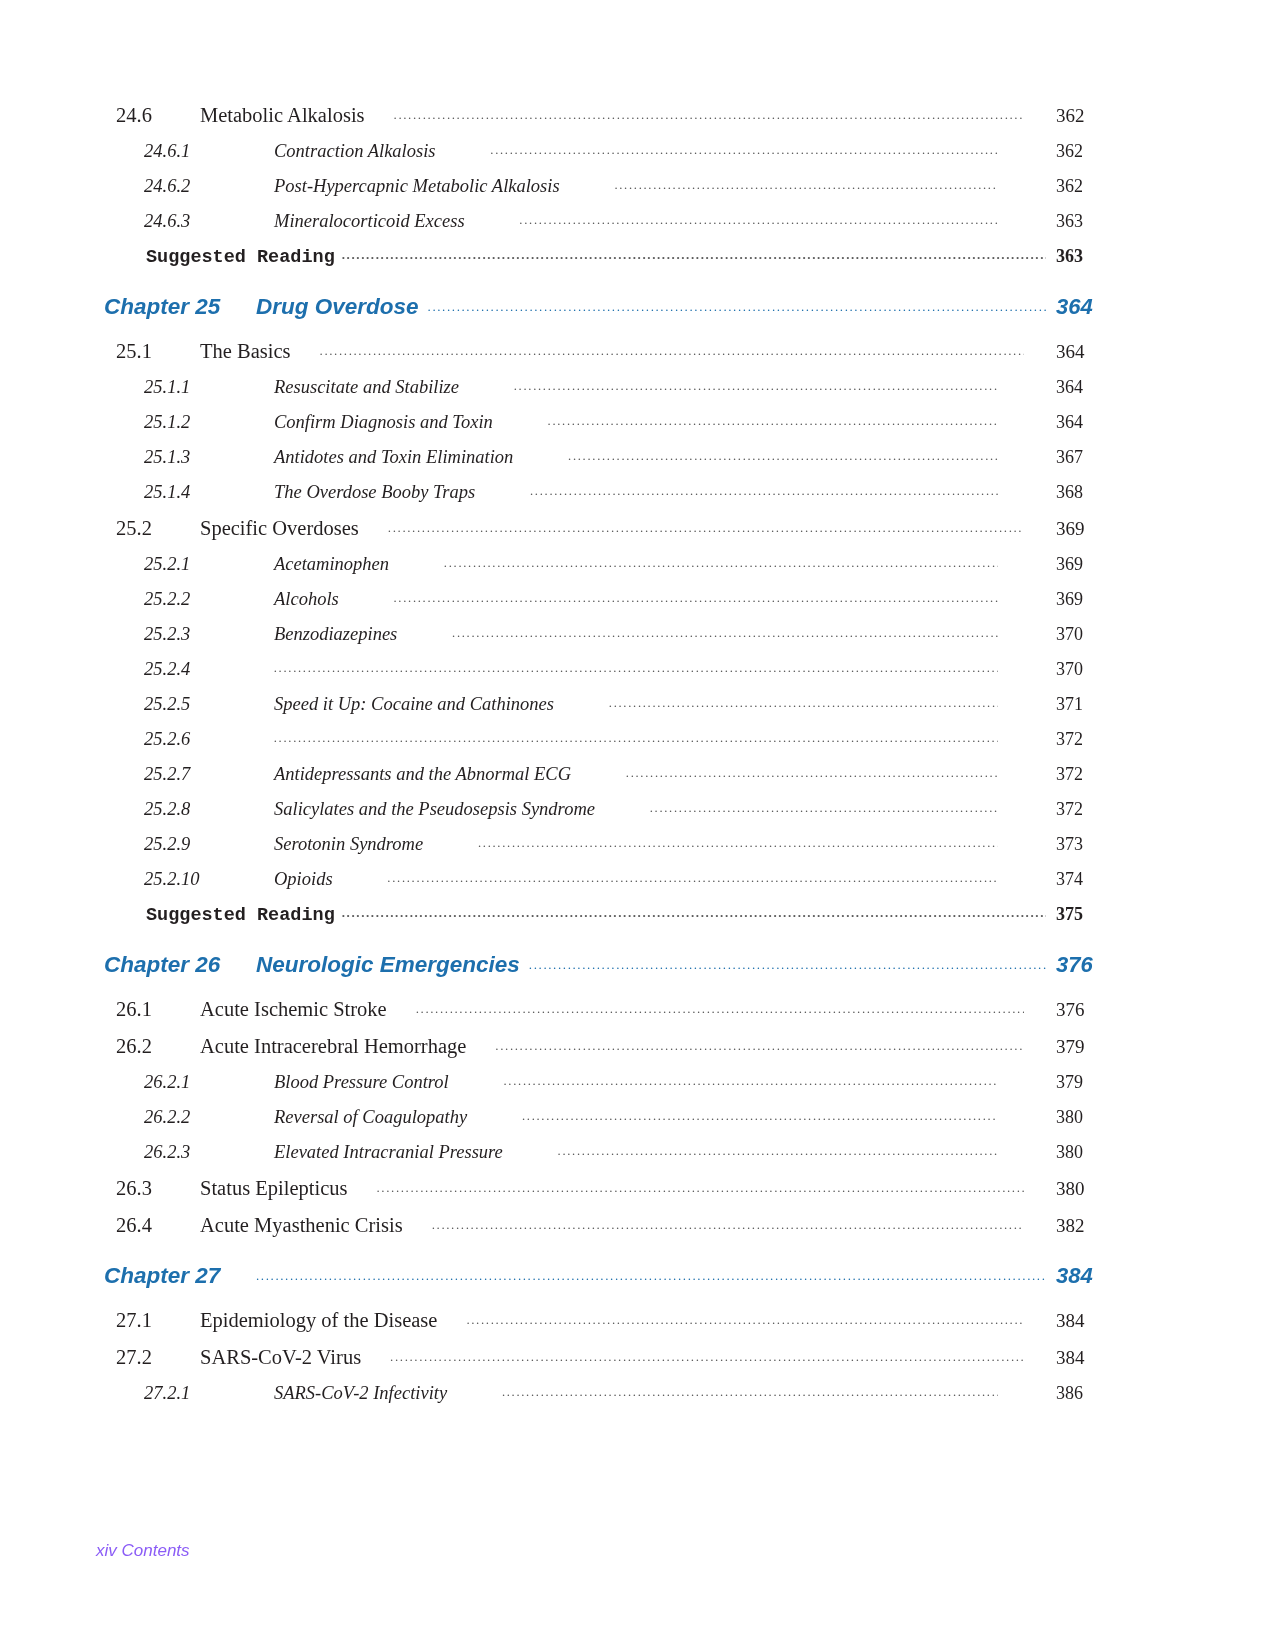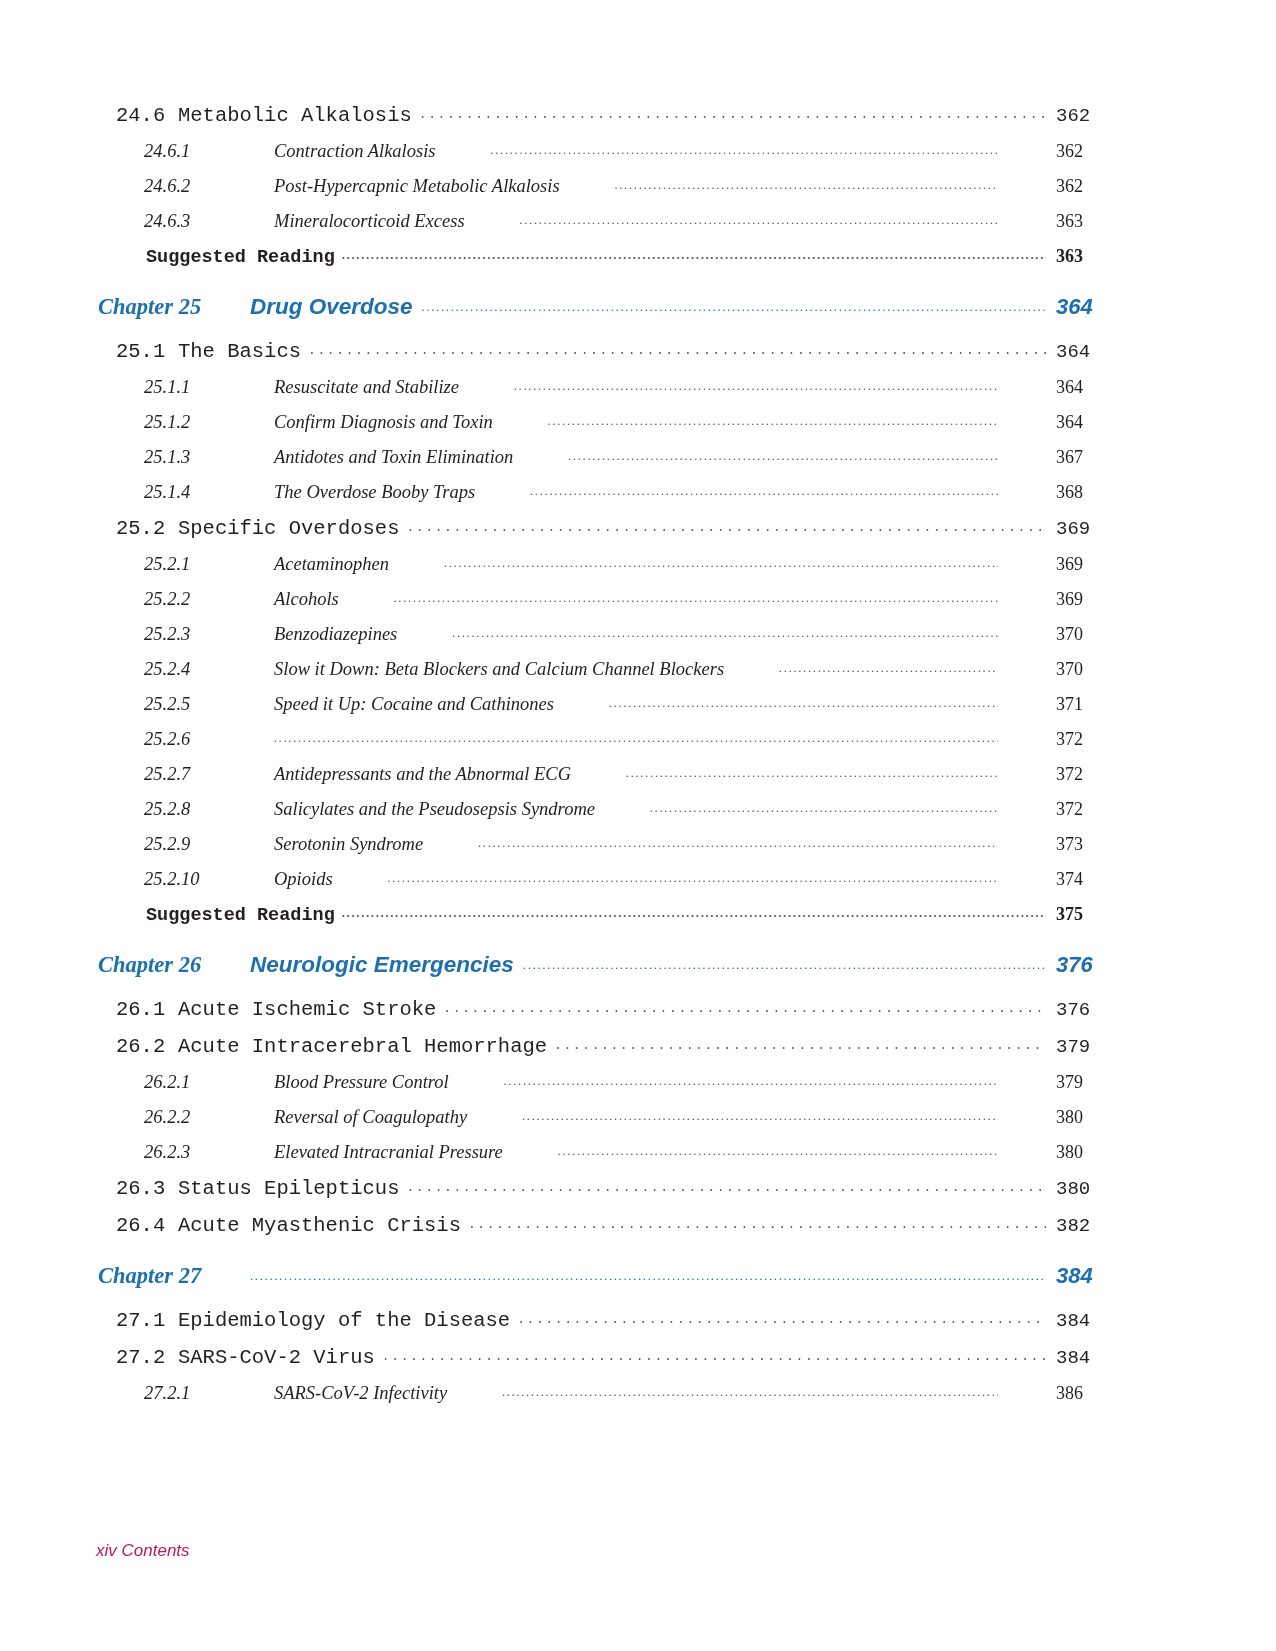--- a/index.html
+++ b/index.html
@@ -57,23 +57,24 @@
   .pg {
     flex: 0 0 auto;
     text-align: left;
     width: 44px;
     padding-left: 6px;
   }
 
   
   .lvl-section {
     font-size: 20.5px;
-    font-family: Liberation Mono, monospace;
+    font-family: Liberation Serif, serif;
     color: #231f20;
     margin-bottom: 14px;
+    gap: 22px;
   }
   .lvl-section .num { width: 62px; margin-left: 20px; }
   .lvl-section .pg { font-size: 19px; }
 
   
   .lvl-sub {
     font-size: 18.5px;
     font-style: italic;
     color: #231f20;
     margin-bottom: 14px;
@@ -96,40 +97,40 @@
   
   .lvl-chapter {
     font-family: "Liberation Sans", sans-serif;
     font-size: 22.5px;
     font-weight: bold;
     font-style: italic;
     color: #1d6fad;
     margin-top: 26px;
     margin-bottom: 20px;
   }
-  .lvl-chapter .num { width: 152px; margin-left: 2px; font-family: Liberation Serif, serif; }
+  .lvl-chapter .num { width: 152px; margin-left: 8px; }
   .lvl-chapter .title { padding-right: 9px; }
   .lvl-chapter .dots {
     color: #1d6fad;
     letter-spacing: 1.6px;
     font-family: "Liberation Serif", serif;
     font-weight: normal;
     font-style: normal;
     top: -3px;
   }
   .lvl-chapter .pg { font-size: 22px; }
 
   .footer {
     position: absolute;
     left: 96px;
     bottom: 90px;
     font-family: "Liberation Sans", sans-serif;
     font-size: 17px;
     font-style: italic;
-    color: #be185d;
+    color: #8b5cf6;
   }
   .footer .folio { font-weight: normal; }
 </style>
 </head>
 <body>
 
 <div class="page">
 
   <div class="toc" id="toc-list">
       <div class="row lvl-section">
@@ -217,21 +218,20 @@
         <span class="pg">369</span>
       </div>
       <div class="row lvl-sub">
         <span class="num">25.2.3</span>
         <span class="title">Benzodiazepines</span>
         <span class="dots">.........................................................................................................................................................................</span>
         <span class="pg">370</span>
       </div>
       <div class="row lvl-sub">
         <span class="num">25.2.4</span>
-        <span class="title">Slow it Down: Beta Blockers and Calcium Channel Blockers</span>
         <span class="dots">.........................................................................................................................................................................</span>
         <span class="pg">370</span>
       </div>
       <div class="row lvl-sub">
         <span class="num">25.2.5</span>
         <span class="title">Speed it Up: Cocaine and Cathinones</span>
         <span class="dots">.........................................................................................................................................................................</span>
         <span class="pg">371</span>
       </div>
       <div class="row lvl-sub">

